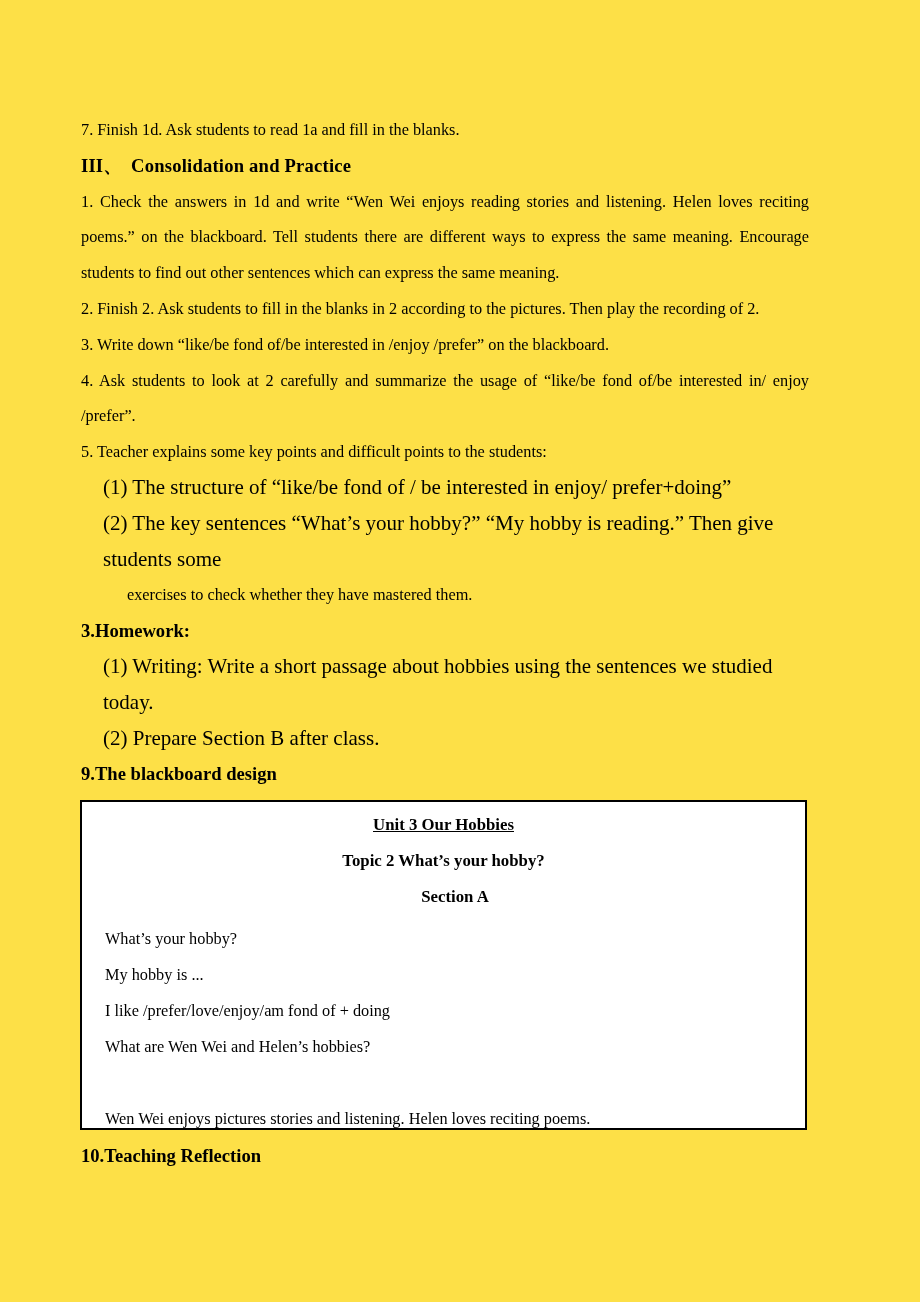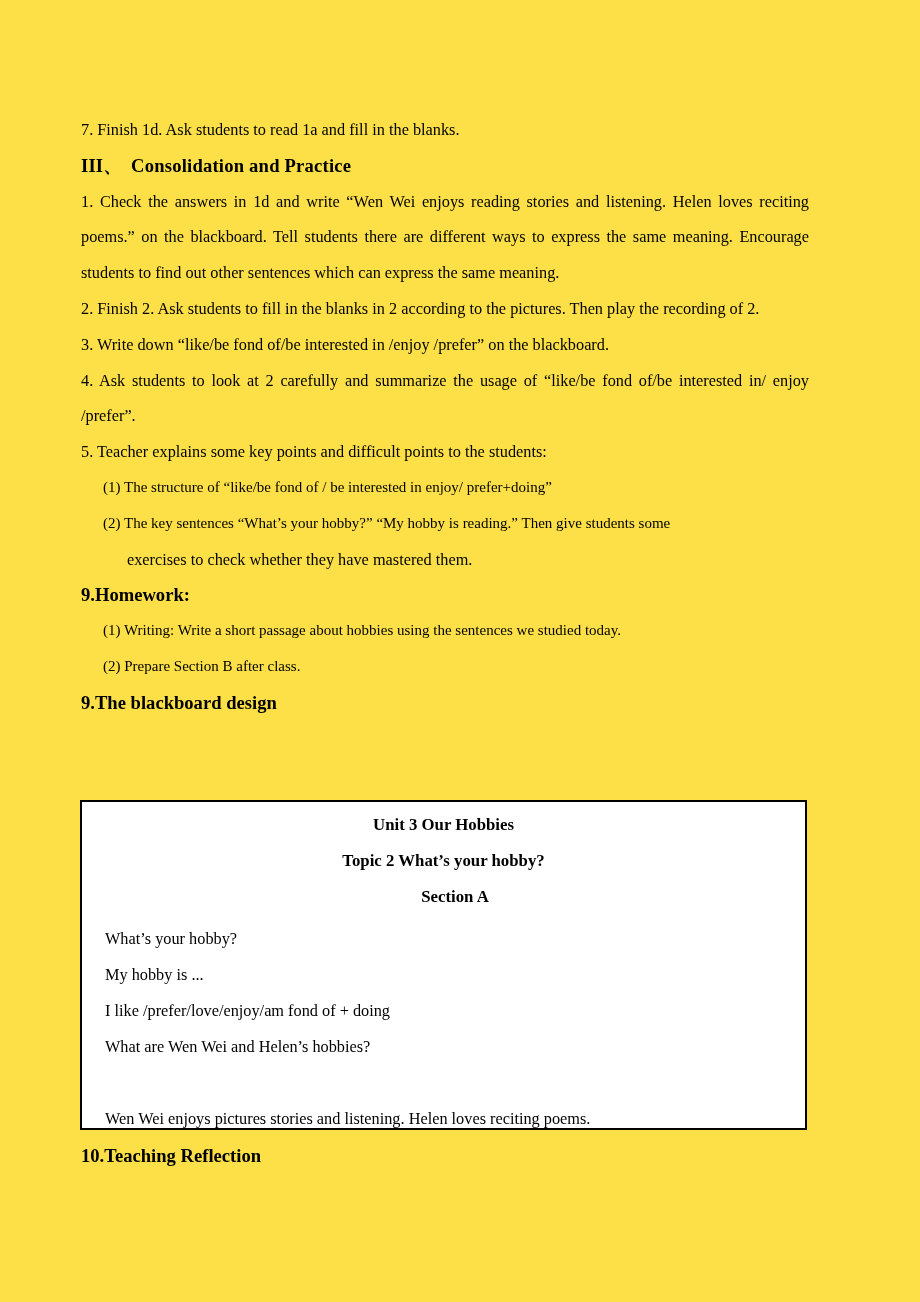--- a/index.html
+++ b/index.html
@@ -46,21 +46,21 @@
   }
   .heading.roman {
     letter-spacing: 0.2px;
   }
   .heading .roman-gap {
     display: inline-block;
     width: 9px;
   }
 
   .sub {
-    font-size: 15px;
+    font-size: 21px;
     line-height: 35.8px;
     margin: 0;
     padding-left: 22px;
   }
   .sub2 {
     font-size: 16.3px;
     line-height: 35.8px;
     margin: 0;
     padding-left: 46px;
   }
@@ -81,21 +81,21 @@
     width: 100%;
     height: 100%;
   }
   .bb-title {
     text-align: center;
     font-size: 16.8px;
     font-weight: bold;
     line-height: 36px;
     margin: 0;
   }
-  .bb-title.first { padding-top: 5px; }
+  .bb-title.first { padding-top: 5px; text-decoration: underline; }
   .bb-title.sec-a { padding-right: 18px; margin-left: 41px; }
   .bb-line {
     font-size: 16.3px;
     line-height: 36px;
     margin: 0;
     padding-left: 23px;
   }
   .bb-line.pad-top { padding-top: 6px; }
   .bb-spacer { height: 36px; }
 
@@ -128,21 +128,21 @@
     <p class="para justify">4. Ask students to look at 2 carefully and summarize the usage of “like/be fond of/be interested in/ enjoy /prefer”.</p>
 
     <p class="para">5. Teacher explains some key points and difficult points to the students:</p>
 
     <p class="sub">(1) The structure of “like/be fond of / be interested in enjoy/ prefer+doing”</p>
 
     <p class="sub">(2) The key sentences “What’s your hobby?” “My hobby is reading.” Then give students some</p>
 
     <p class="sub2">exercises to check whether they have mastered them.</p>
 
-    <p class="heading">9.Homework:</p>
+    <p class="heading">3.Homework:</p>
 
     <p class="sub">(1) Writing: Write a short passage about hobbies using the sentences we studied today.</p>
 
     <p class="sub">(2) Prepare Section B after class.</p>
 
     <p class="heading">9.The blackboard design</p>
 
   </div>
 
   <div class="bb-box">

